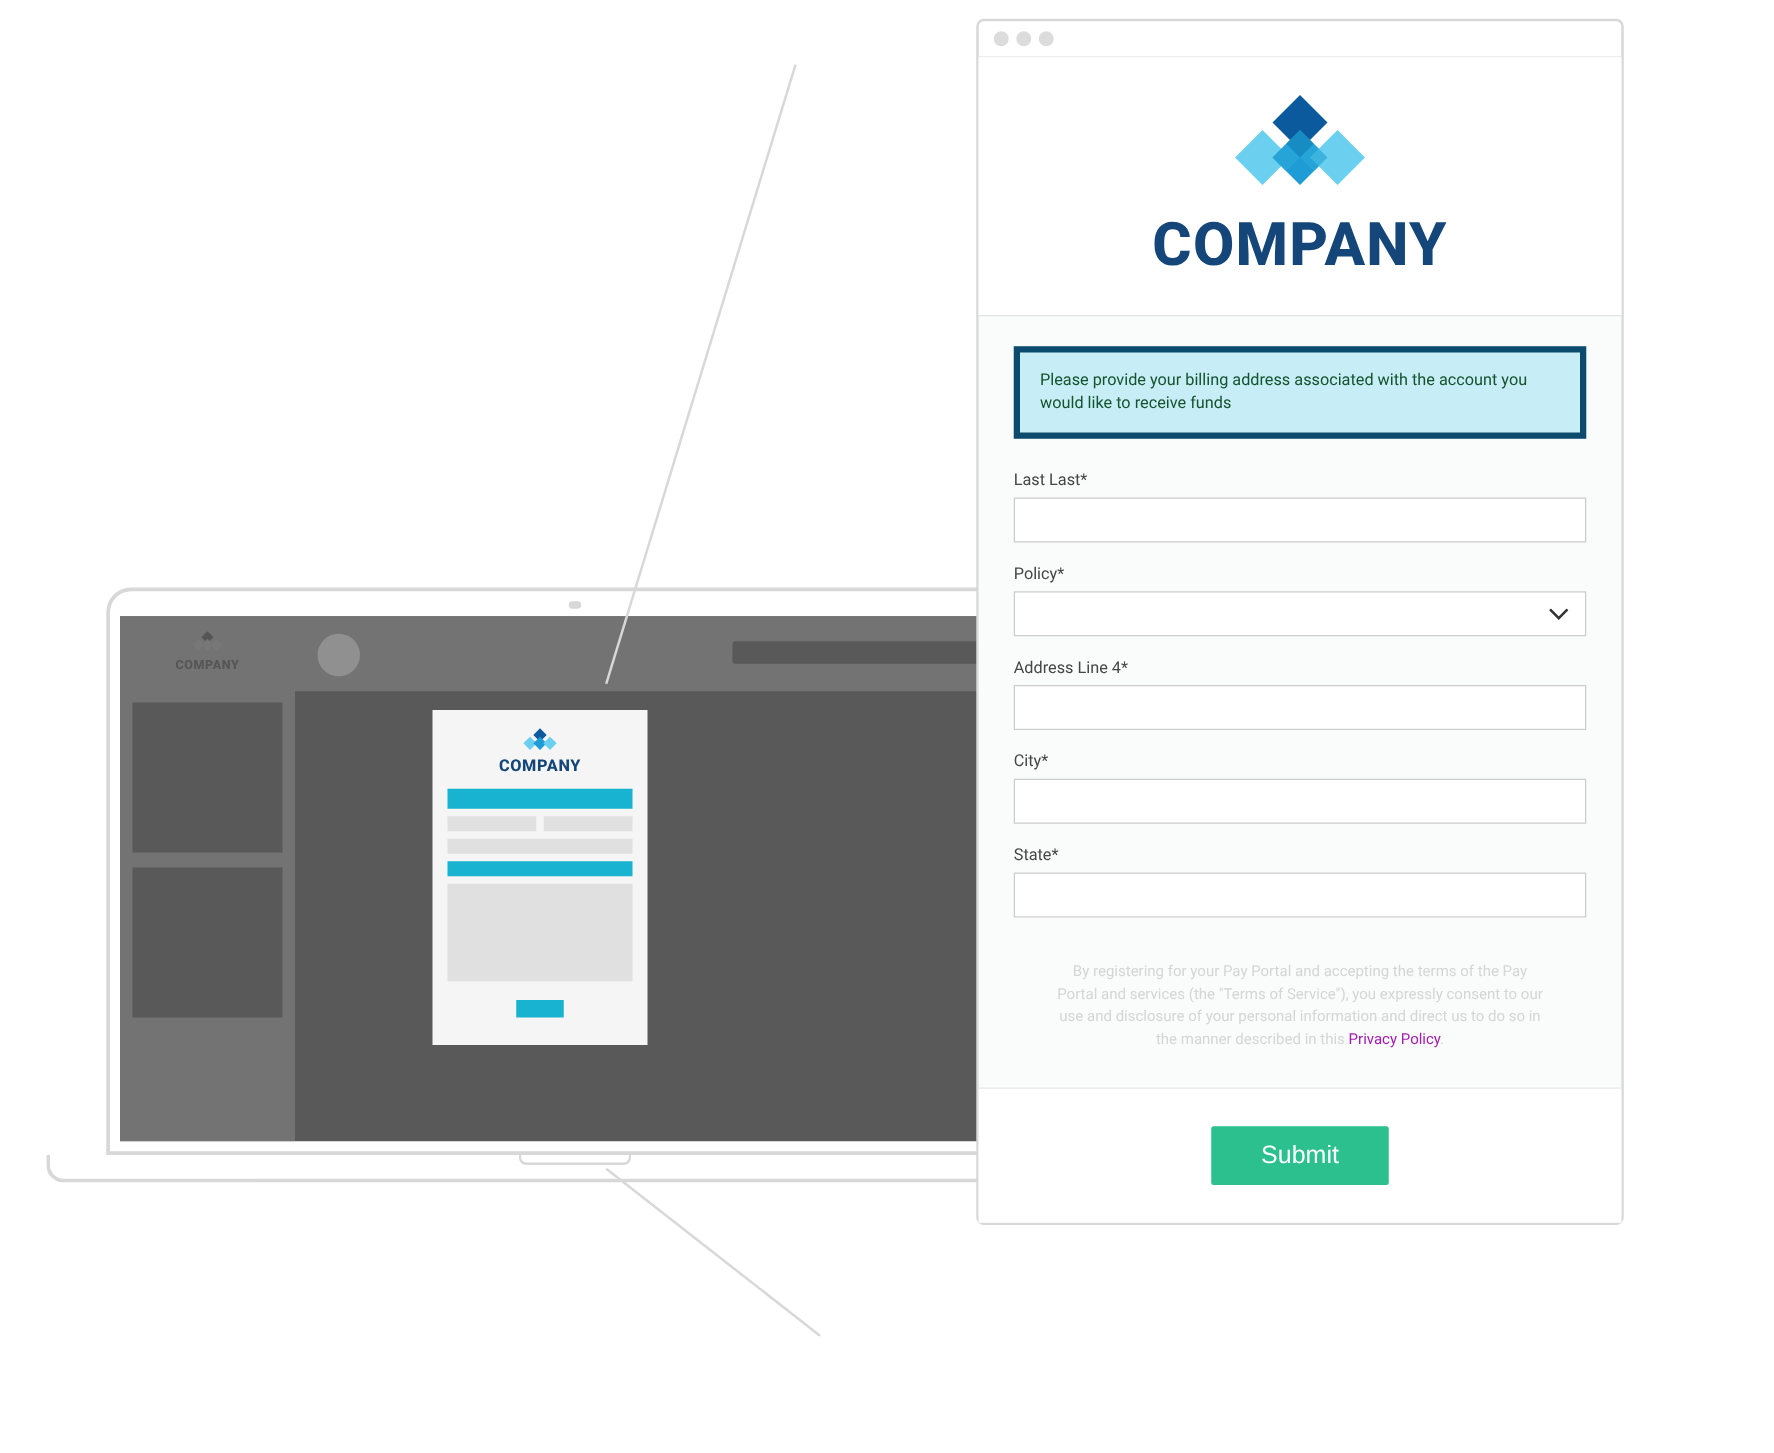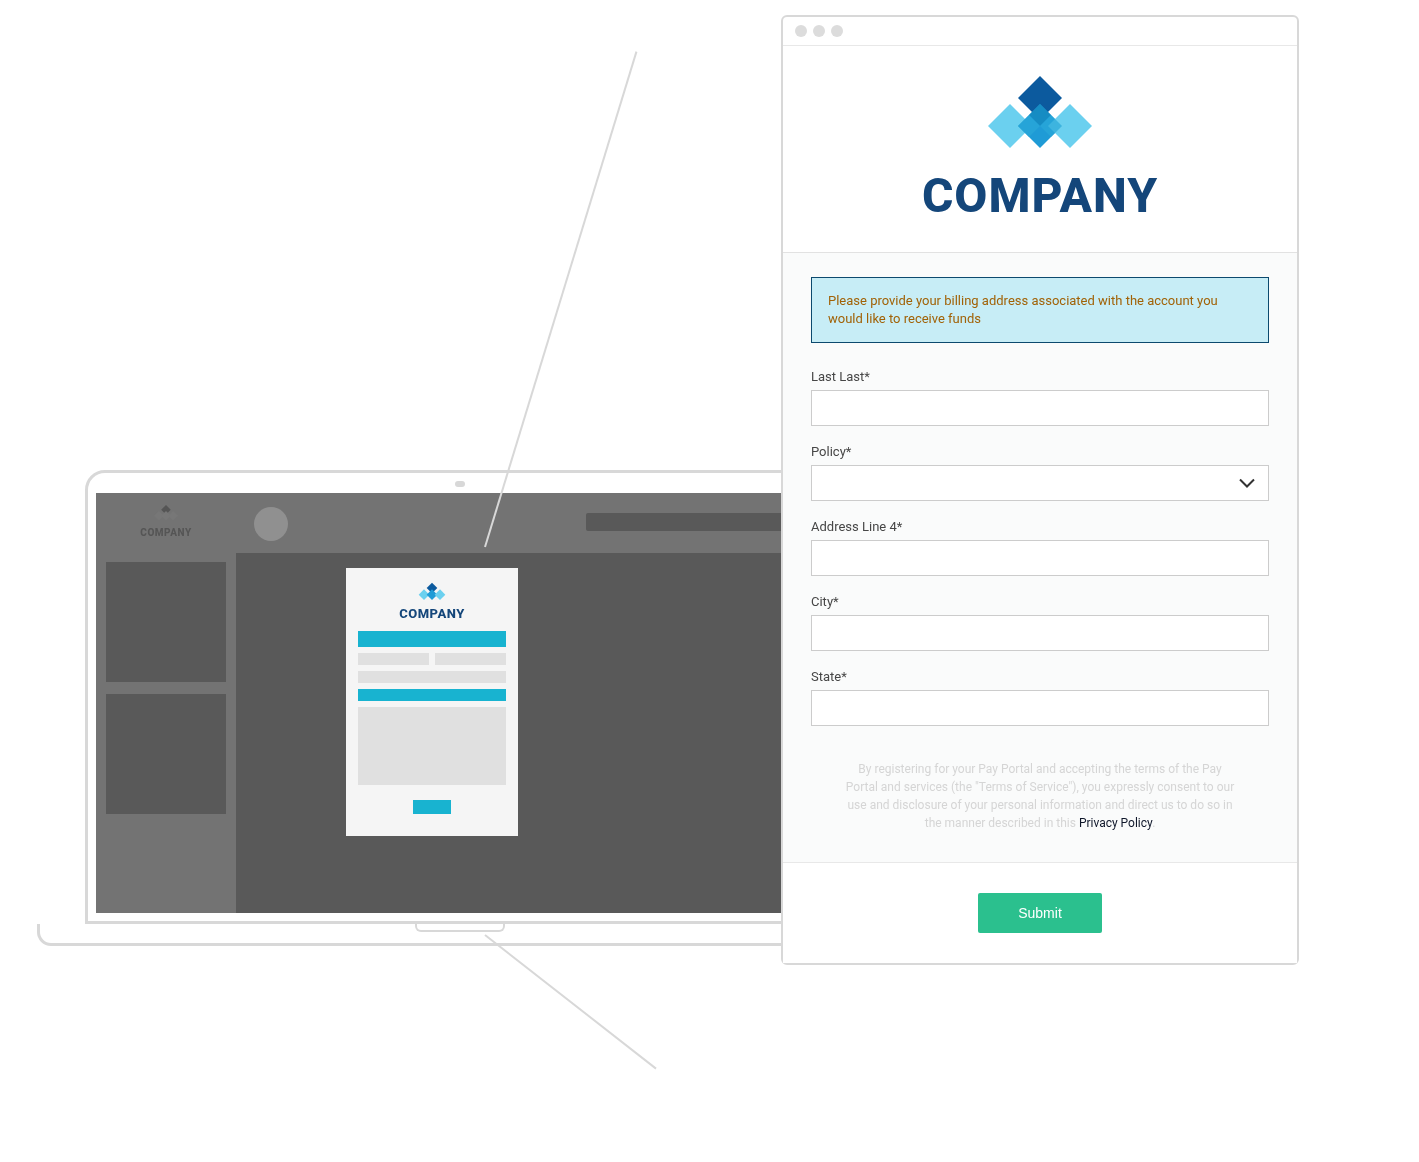--- a/index.html
+++ b/index.html
@@ -211,24 +211,24 @@
       font-weight: 800;
       color: #14467a;
       letter-spacing: 1px;
     }
     
     .form-section {
       padding: 24px 28px 12px;
     }
     .info-box {
       background: #c7edf6;
-      border: 1px solid #0c4a6e;
+      border: 5px solid #0c4a6e;
       padding: 14px 16px;
       font-size: 13px;
-      color: #a16207;
+      color: #14532d;
       line-height: 1.4;
       margin-bottom: 26px;
     }
     .form-row {
       display: flex;
       gap: 16px;
       margin-bottom: 18px;
     }
     .form-group {
       flex: 1;
@@ -260,36 +260,36 @@
     }
     
     .disclaimer {
       padding: 16px 30px 18px;
       font-size: 12px;
       color: #d5d5d5;
       text-align: center;
       line-height: 1.5;
     }
     .disclaimer a {
-      color: #0f172a;
+      color: #a21caf;
       text-decoration: none;
     }
     
     .submit-section {
       background: #fff;
       padding: 30px;
       text-align: center;
       border-top: 1px solid #e8e8e8;
     }
     .submit-btn {
       background: #2bc08e;
       color: #fff;
       border: none;
       padding: 12px 40px;
-      font-size: 14px;
+      font-size: 20px;
       cursor: pointer;
       border-radius: 2px;
     }
   </style>
 </head>
 <body>
 
 <div class="laptop-container">
   <div class="laptop-screen">
     <div class="laptop-camera"></div>

